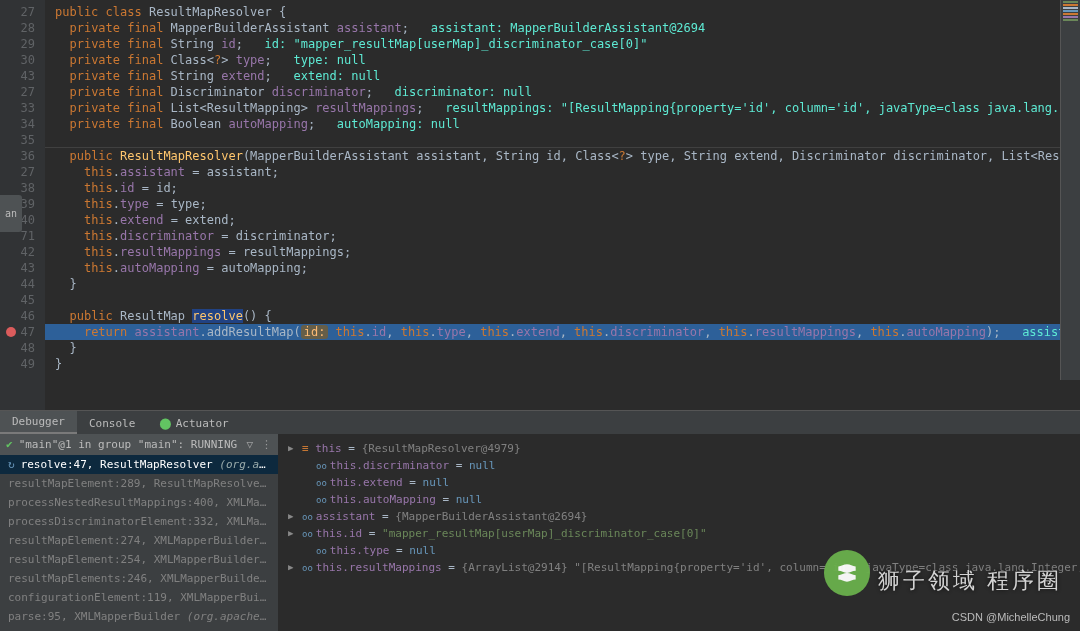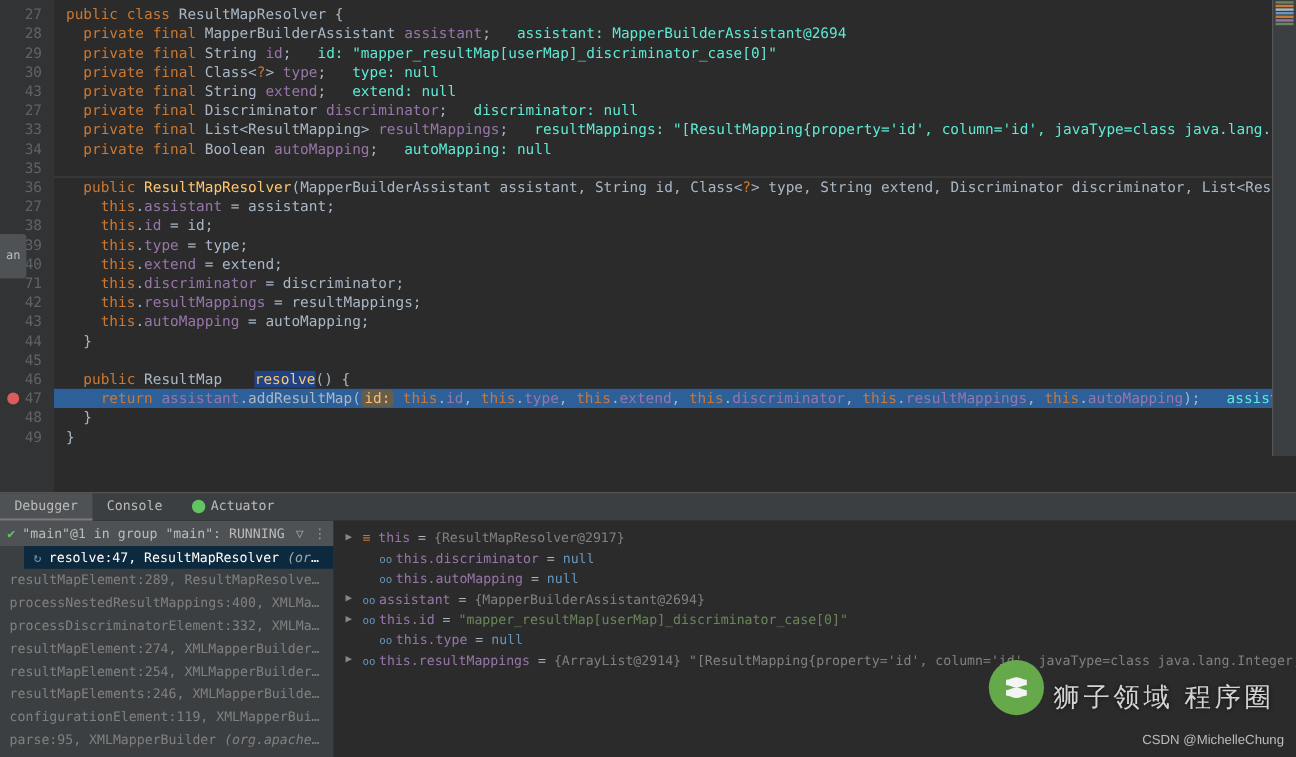--- a/index.html
+++ b/index.html
@@ -8,29 +8,29 @@
 .gutter { width:45px; background:#313335; color:#606366; padding-top:4px; text-align:right; }
 .gutter div { padding-right:10px; height:16px; line-height:16px; position:relative; }
 .bp { position:absolute; left:6px; top:3px; width:10px; height:10px; border-radius:50%; background:#db5c5c; }
 .code { flex:1; padding-top:4px; overflow:hidden; white-space:pre; line-height:16px; }
 .line { height:16px; padding-left:10px; }
 .hl-exec { background:#2d6099; }
 .k { color:#cc7832;margin-top:20px; }
 .ty { color:#a9b7c6; }
 .fn { color:#ffc66d; }
 .cm { color:#5eead4; }
-.sel { background:#214283;margin-left:20px; }
+.sel { background:#214283; }
 .this { color:#cc7832; }
 .field { color:#9876aa; }
 .hint-bg { background:#665e48; color:#fdba74; padding:0 3px; border-radius:3px; }
 .minimap { position:absolute; right:0; top:0; width:20px; height:380px; background:#3c3f41; border-left:1px solid #555; }
 .minimap div { height:2px; margin:1px 2px; }
 .lpanel { position:absolute; left:0; top:195px; background:#4e5254; color:#bbb; padding:13px 5px; font-size:10px; border-radius:0 3px 3px 0; }
 
-.tabbar { display:flex; background:#3c3f41; border-top:1px solid #555; height:24px; align-items:flex-start; font-size:11px; }
+.tabbar { display:flex; background:#3c3f41; border-top:1px solid #555; height:24px; align-items:flex-end; font-size:11px; }
 .tab { padding:4px 12px; color:#bbb; cursor:pointer; }
 .tab.active { background:#4e5254; border-bottom:2px solid #7a7a7a; }
 .tab .dot { color:#62c462; margin-right:4px; }
 
 .dbg { display:flex; height:197px; background:#2b2b2b; }
 .frames { width:278px; background:#3c3f41; overflow:hidden; font-size:11px; }
 .frames-head { display:flex; align-items:center; padding:4px 6px; background:#4e5254; color:#bbb; }
 .frames-head .title { flex:1; }
 .frames-head .icon { margin-left:8px; opacity:.7; }
 .frame { padding:3px 8px; color:#808080; white-space:nowrap; overflow:hidden; text-overflow:ellipsis; }
@@ -116,22 +116,23 @@
         <div class="frame"><span>processDiscriminatorElement:332, XMLMapperBuilder</span> </div>
         <div class="frame"><span>resultMapElement:274, XMLMapperBuilder</span> <span class="loc">(org.apache</span></div>
         <div class="frame"><span>resultMapElement:254, XMLMapperBuilder</span> <span class="loc">(org.apache</span></div>
         <div class="frame"><span>resultMapElements:246, XMLMapperBuilder</span> <span class="loc">(org.apach</span></div>
         <div class="frame"><span>configurationElement:119, XMLMapperBuilder</span> </div>
         <div class="frame"><span>parse:95, XMLMapperBuilder</span> <span class="loc">(org.apache.ibatis.builder.x</span></div>
         <div class="frame"><span>mapperElement:380, XMLConfigBuilder</span> <span class="loc">(org.apache.iba</span></div>
       </div>
   </div>
   <div class="vars" id="vars">
-      <div class="vrow"><span class="arr">▶</span><span style="color:#c57633">≡ </span><span class="vname">this</span><span> = </span><span class="vtype">{ResultMapResolver@2917}</span></div>
+      <div class="vrow"><span class="arr">▶</span><span style="color:#c57633">≡ </span><span class="vname">this</span><span> = </span><span class="vtype">{ResultMapResolver@4979}</span></div>
       <div class="vrow" style="padding-left: 28px;"><span class="arr"></span><span class="oo">oo</span><span class="vname">this.discriminator</span><span> = </span><span class="vval">null</span></div>
+      <div class="vrow" style="padding-left: 28px;"><span class="arr"></span><span class="oo">oo</span><span class="vname">this.extend</span><span> = </span><span class="vval">null</span></div>
       <div class="vrow" style="padding-left: 28px;"><span class="arr"></span><span class="oo">oo</span><span class="vname">this.autoMapping</span><span> = </span><span class="vval">null</span></div>
       <div class="vrow"><span class="arr">▶</span><span class="oo">oo</span><span class="vname">assistant</span><span> = </span><span class="vtype">{MapperBuilderAssistant@2694}</span></div>
       <div class="vrow"><span class="arr">▶</span><span class="oo">oo</span><span class="vname">this.id</span><span> = </span><span style="color:#6a8759">"mapper_resultMap[userMap]_discriminator_case[0]"</span></div>
       <div class="vrow" style="padding-left: 28px;"><span class="arr"></span><span class="oo">oo</span><span class="vname">this.type</span><span> = </span><span class="vval">null</span></div>
       <div class="vrow"><span class="arr">▶</span><span class="oo">oo</span><span class="vname">this.resultMappings</span><span> = </span><span class="vtype">{ArrayList@2914} "[ResultMapping{property='id', column='id', javaType=class java.lang.Integer, jdbcType=null,nestedResultMapId='null' </span> </div>
     </div>
 </div>
 
 <div class="watermark">
   <div class="logo">

